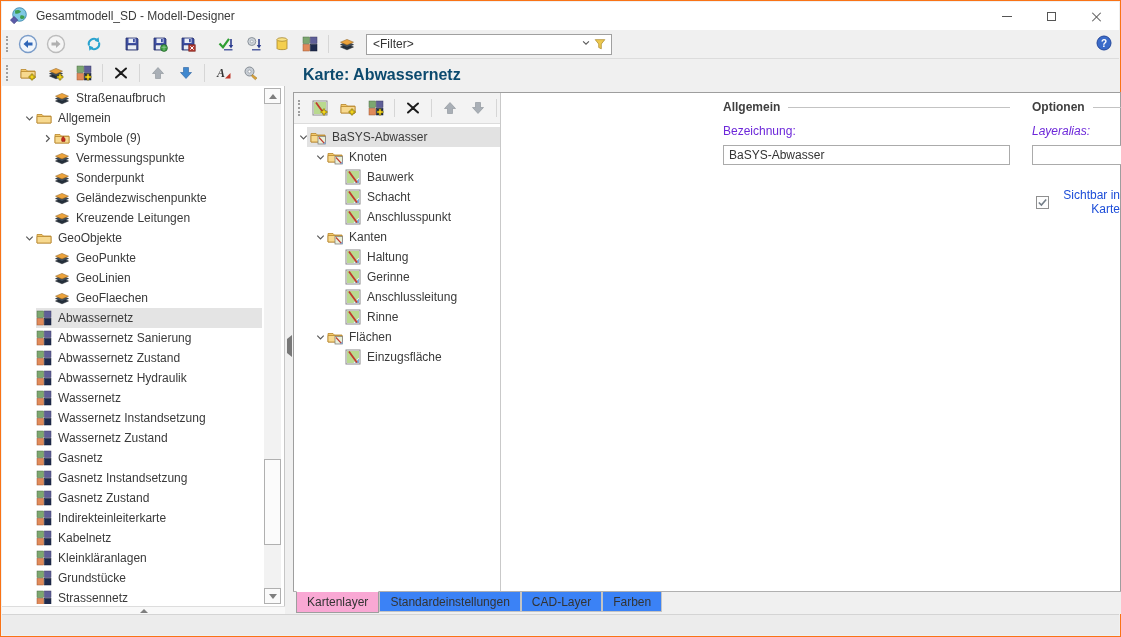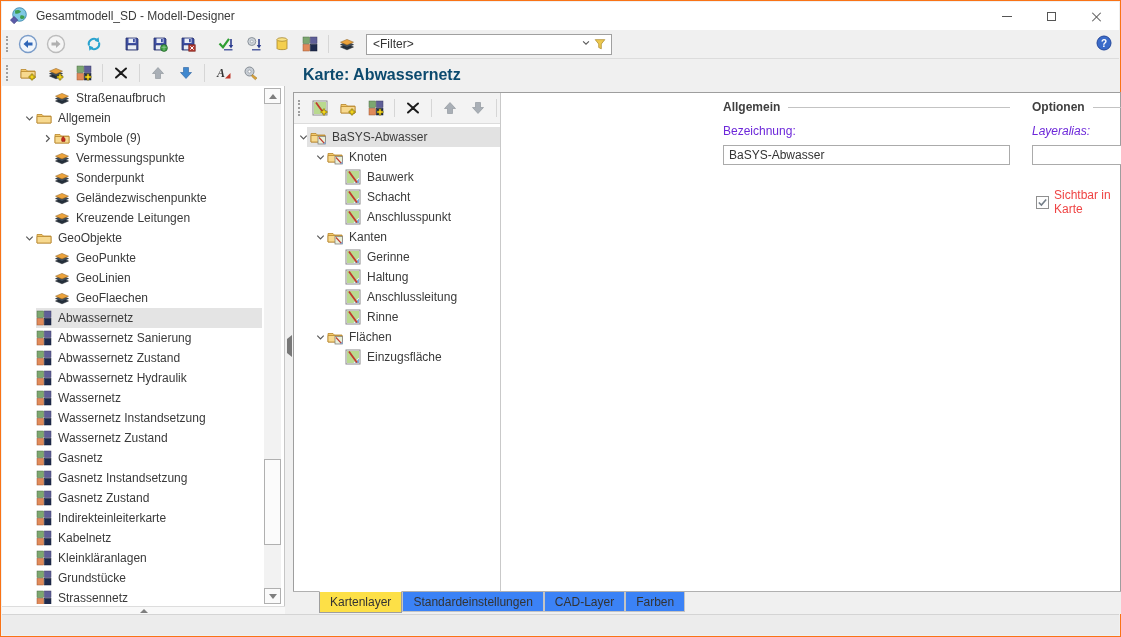--- a/index.html
+++ b/index.html
@@ -93,29 +93,29 @@
   .group{position:absolute;display:flex;align-items:center;}
   .group .gt{font-weight:bold;color:#3f3f3f;}
   .group .gline{flex:1;height:1px;background:#c3c3c3;margin-left:8px;}
   .flabel{position:absolute;color:#6d28d9;}
   .tinput{position:absolute;height:20px;border:1px solid #ababab;background:#fff;
     font:12px "Liberation Sans",sans-serif;color:#333;padding:0 5px;}
   .cbrow{position:absolute;display:flex;align-items:center;gap:5px;}
   .cb{width:13px;height:13px;border:1px solid #8f8f8f;background:#fdfdfd;display:flex;
     align-items:center;justify-content:center;flex:none;}
   .cb svg{width:11px;height:11px;}
-  .cblbl{color:#ef4444;}
+  .cblbl{color:#1d4ed8;text-align:right;}
 
   
   .tabbar{position:absolute;left:292px;top:590px;width:828px;height:23px;background:#f0f0f0;
     border-top:1px solid #b0b0b0;display:flex;align-items:flex-start;padding-left:3px;}
   .tab{padding:0 10px;height:20px;line-height:20px;background:#3b82f6;border:1px solid #c4c4c4;
     border-top:none;color:#333;flex:none;}
-  .tab.active{height:22px;line-height:21px;background:#fde047;border:1px solid #9e9e9e;
-    border-top:1px solid #fff;margin-top:-1px;margin-left:23px;}
+  .tab.active{height:22px;line-height:21px;background:#f9a8d4;border:1px solid #9e9e9e;
+    border-top:1px solid #fff;margin-top:-1px;}
 </style>
 </head>
 <body>
 
 <svg width="0" height="0" style="position:absolute" aria-hidden="true">
 <defs>
 <symbol id="ic-layers" viewBox="0 0 16 16">
   <path d="M1.5,11 8,13.8 14.5,11 8,8.2Z" fill="#26323e" stroke="#14191f" stroke-width=".5"></path>
   <path d="M1.5,8.6 8,11.4 14.5,8.6 8,5.8Z" fill="#3d4c5c" stroke="#14191f" stroke-width=".5"></path>
   <path d="M1.5,6.2 8,9 14.5,6.2 8,3.4Z" fill="#eca33c" stroke="#8a5a14" stroke-width=".5"></path>
@@ -722,28 +722,28 @@
             <svg class="ic">
               <use href="#ic-foldermap"></use>
             </svg>
             <span class="lbl">Kanten</span>
           </div>
         <div class="row m2">
             <span class="exp"></span>
             <svg class="ic">
               <use href="#ic-maplayer"></use>
             </svg>
-            <span class="lbl">Gerinne</span>
+            <span class="lbl">Haltung</span>
           </div>
         <div class="row m2">
             <span class="exp"></span>
             <svg class="ic">
               <use href="#ic-maplayer"></use>
             </svg>
-            <span class="lbl">Haltung</span>
+            <span class="lbl">Gerinne</span>
           </div>
         <div class="row m2">
             <span class="exp"></span>
             <svg class="ic">
               <use href="#ic-maplayer"></use>
             </svg>
             <span class="lbl">Anschlussleitung</span>
           </div>
         <div class="row m2">
             <span class="exp"></span>

